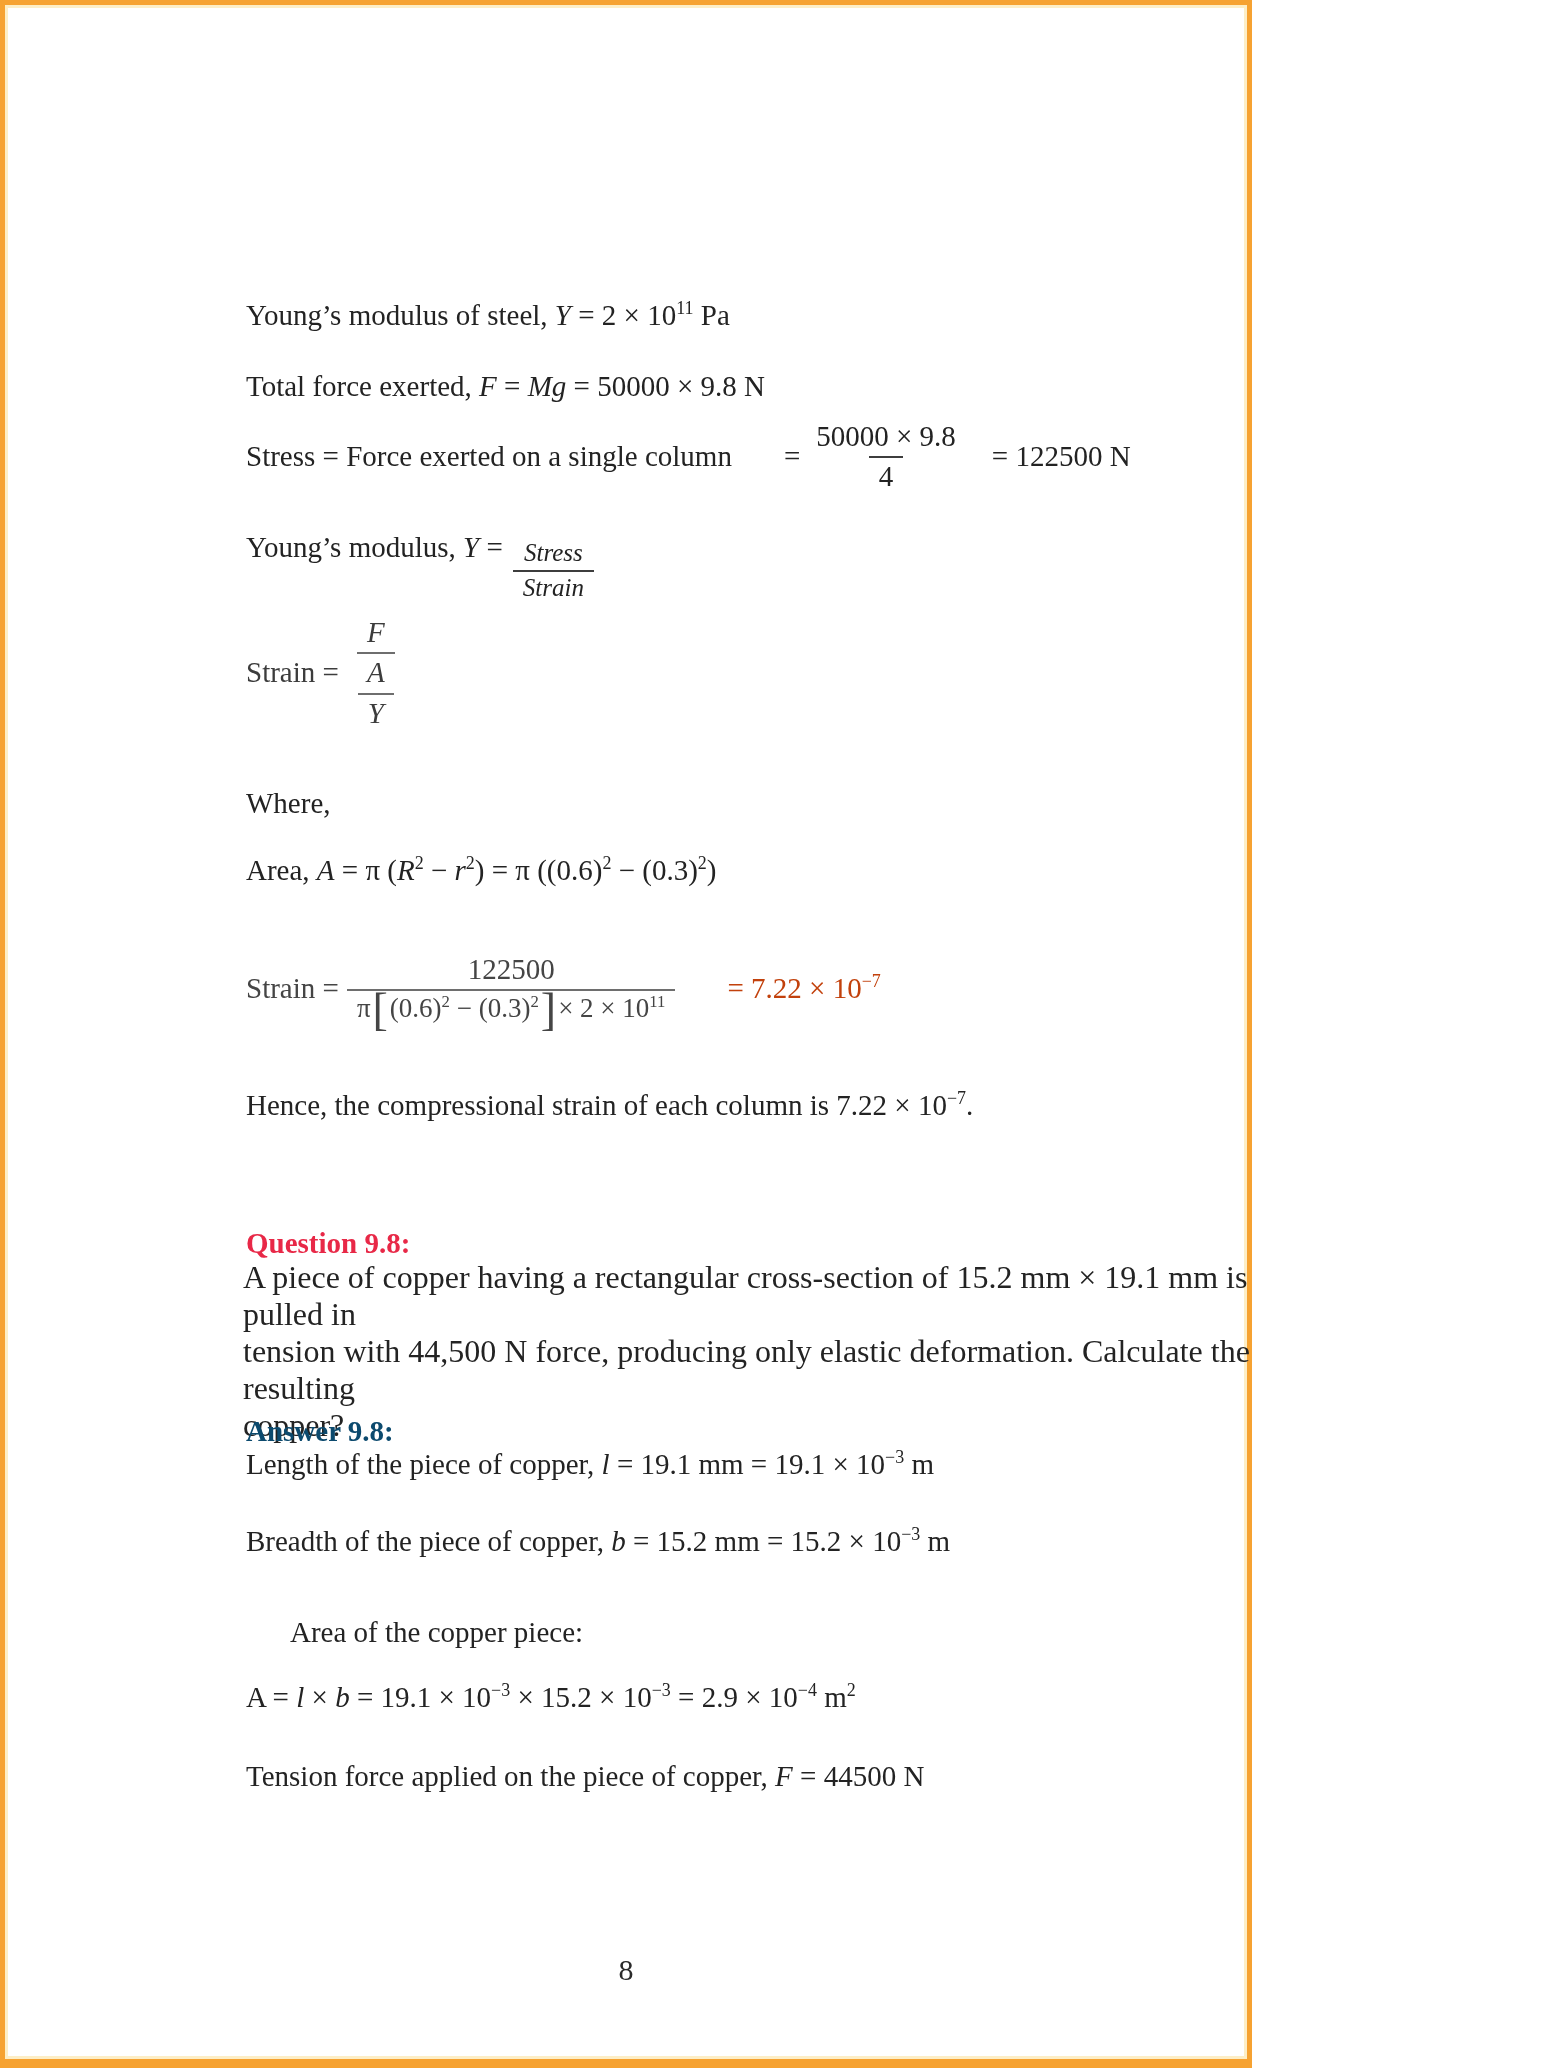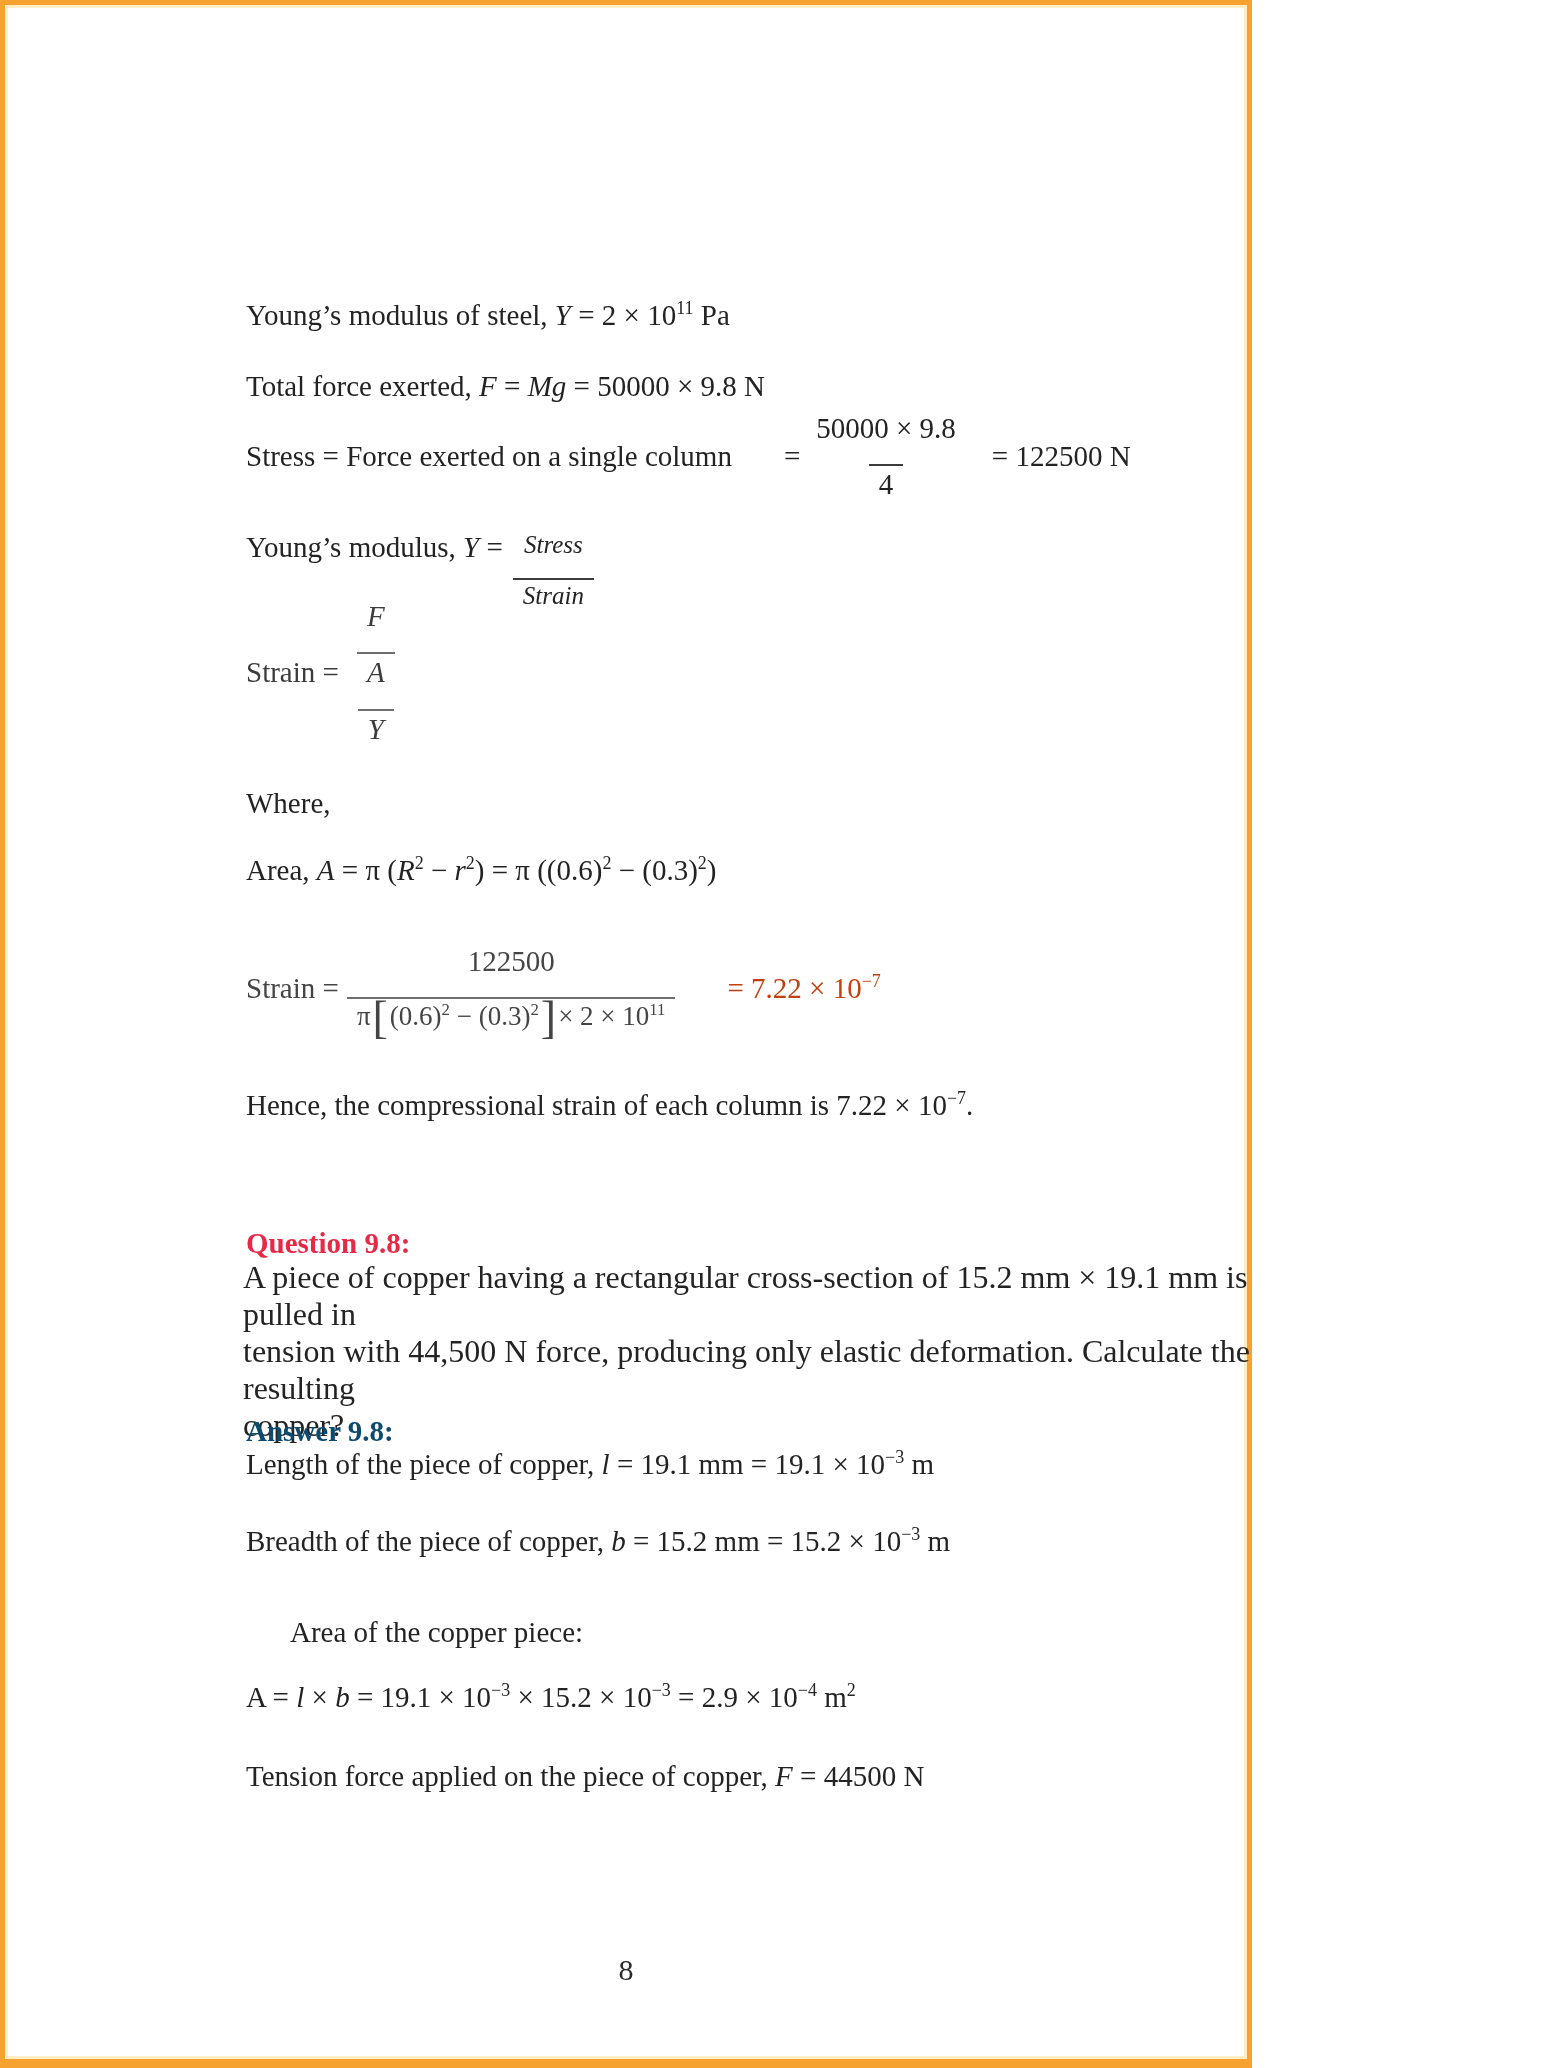--- a/index.html
+++ b/index.html
@@ -40,21 +40,20 @@
     font-size: 29px;
     white-space: nowrap;
   }
   .math-row sup { font-size: 0.62em; line-height: 0; vertical-align: super; }
   .frac {
     display: inline-flex;
     flex-direction: column;
     align-items: center;
     text-align: center;
     vertical-align: middle;
-    gap: 16px;
   }
   .frac .num { padding: 1px 10px 3px 10px; }
   .frac .den { border-top: 2px solid #6e6e6e; padding: 2px 10px 1px 10px; }
   .frac-dark .den { border-top-color: #3d3d3d; }
   .math-it { font-style: italic; }
   .gap-md { margin-left: 52px; }
   .gap-sm { margin-left: 26px; }
   .gray-eq { color: #454545; }
   .big-br { font-size: 46px; font-weight: 400; line-height: 0; position: relative; top: 2px; padding: 0 2px; }
   .q-head { font-weight: bold; color: #e82847; }

